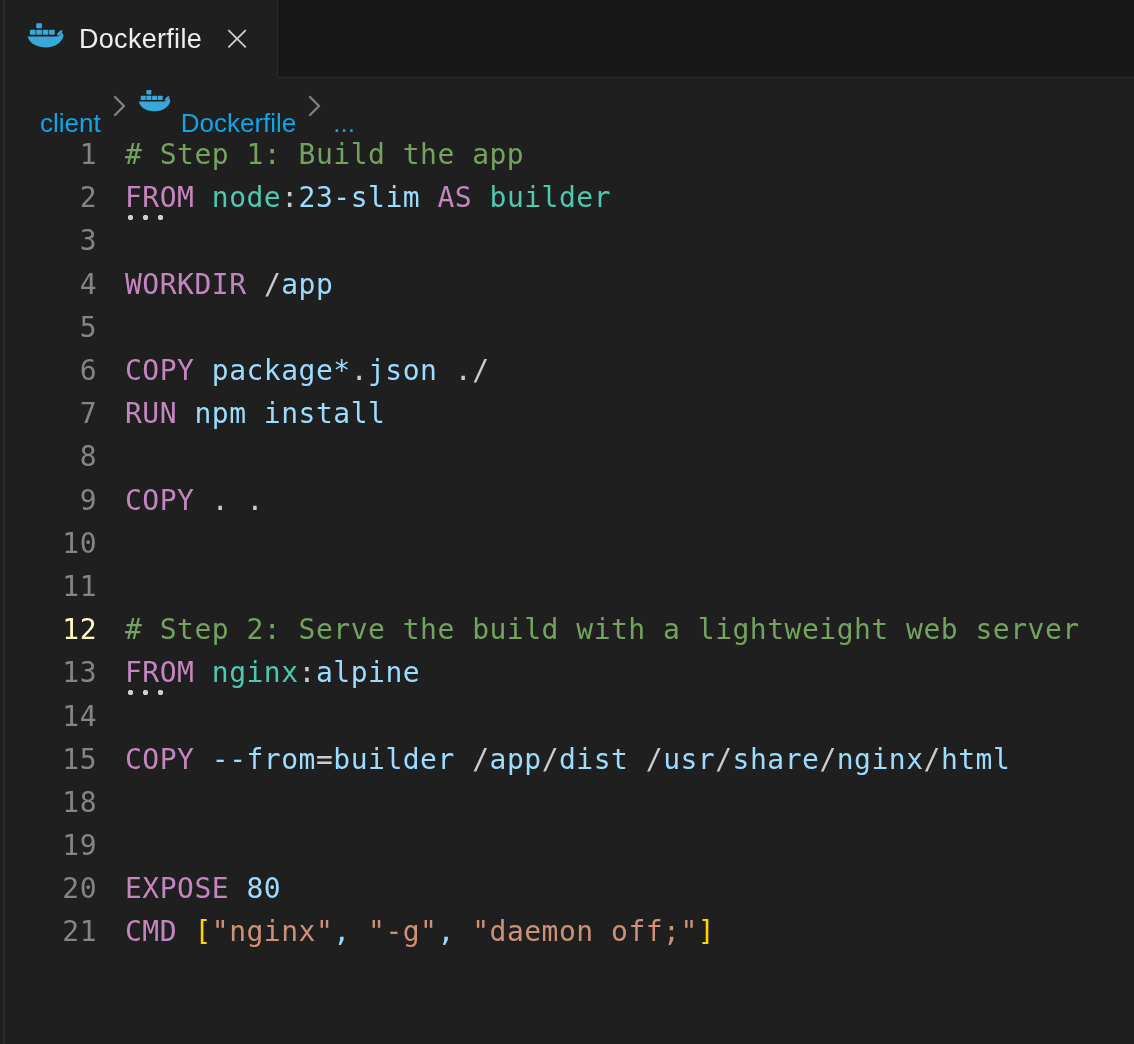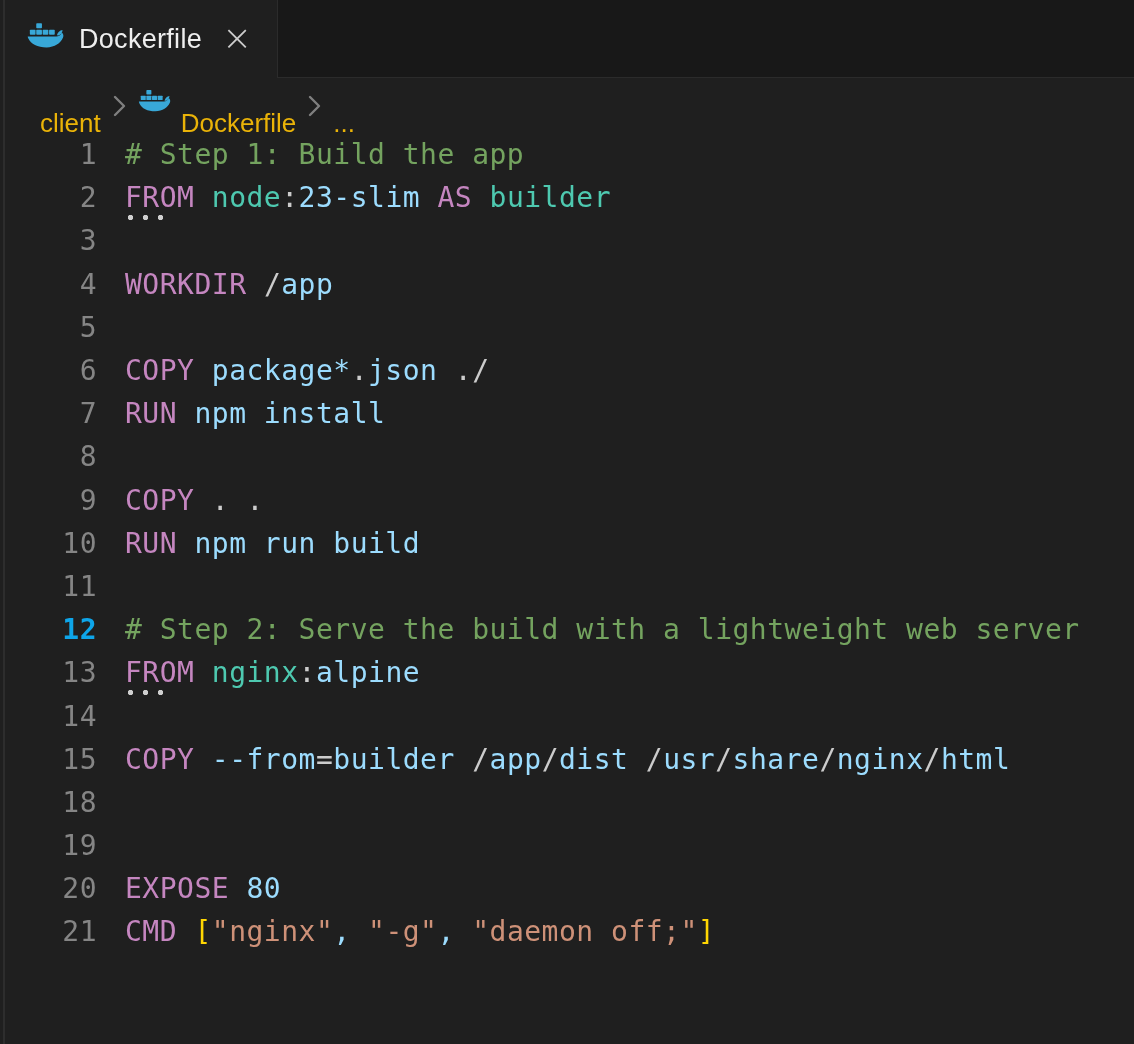--- a/index.html
+++ b/index.html
@@ -13,21 +13,21 @@
   .tab { width:278px; background:#1f1f1f; display:flex; align-items:center;
          padding-left:27px; border-right:1px solid #2b2b2b; cursor:pointer; }
   .tab-title { color:#eeeeee; font-size:27px; margin:0 20px 0 15px; letter-spacing:.3px; }
   .tab-close { color:#cccccc; font-size:36px; line-height:1; font-weight:300;
                font-family:"DejaVu Sans", sans-serif; margin-top:-2px; }
   .tab-filler { flex:1; background:#181818; border-bottom:1px solid #2b2b2b; }
 
   
   .breadcrumb { height:55px; display:flex; align-items:center; padding-left:40px;
                 color:#9d9d9d; font-size:26px; }
-  .crumb { color:#eab308;margin-top:36px; }
+  .crumb { color:#0ea5e9;margin-top:36px; }
   .crumb-sep { margin:0 12px; display:flex; align-items:center; }
   .breadcrumb .whale { margin-right:10px; }
 
   
   .whale { display:inline-block; }
 
   
   .code-area { font-family:"DejaVu Sans Mono", monospace; font-size:28px; letter-spacing:.5px; }
   .code-line { display:flex; height:43.2px; align-items:center; white-space:pre; }
   .ln { width:97px; flex:none; text-align:right; }
@@ -92,23 +92,23 @@
 <div class="code-area">
     <div class="code-line"><span class="ln" style="color: rgb(133, 133, 133);">1</span><span class="lc"><span style="color: rgb(116, 163, 95);"># Step 1: Build the app</span></span></div>
     <div class="code-line"><span class="ln" style="color: rgb(133, 133, 133);">2</span><span class="lc"><span class="hint" style="color: rgb(197, 134, 192);">FROM</span><span style="color: rgb(156, 220, 254);"> </span><span class="lnk" style="color: rgb(78, 201, 176);">node</span><span style="color: rgb(204, 204, 204);">:</span><span style="color: rgb(156, 220, 254);">23-slim</span><span style="color: rgb(156, 220, 254);"> </span><span style="color: rgb(197, 134, 192);">AS</span><span style="color: rgb(156, 220, 254);"> </span><span style="color: rgb(78, 201, 176);">builder</span></span></div>
     <div class="code-line"><span class="ln" style="color: rgb(133, 133, 133);">3</span><span class="lc"></span></div>
     <div class="code-line"><span class="ln" style="color: rgb(133, 133, 133);">4</span><span class="lc"><span style="color: rgb(197, 134, 192);">WORKDIR</span><span style="color: rgb(156, 220, 254);"> </span><span style="color: rgb(204, 204, 204);">/</span><span style="color: rgb(156, 220, 254);">app</span></span></div>
     <div class="code-line"><span class="ln" style="color: rgb(133, 133, 133);">5</span><span class="lc"></span></div>
     <div class="code-line"><span class="ln" style="color: rgb(133, 133, 133);">6</span><span class="lc"><span style="color: rgb(197, 134, 192);">COPY</span><span style="color: rgb(156, 220, 254);"> </span><span style="color: rgb(156, 220, 254);">package*</span><span style="color: rgb(204, 204, 204);">.</span><span style="color: rgb(156, 220, 254);">json</span><span style="color: rgb(156, 220, 254);"> </span><span style="color: rgb(204, 204, 204);">./</span></span></div>
     <div class="code-line"><span class="ln" style="color: rgb(133, 133, 133);">7</span><span class="lc"><span style="color: rgb(197, 134, 192);">RUN</span><span style="color: rgb(156, 220, 254);"> npm install</span></span></div>
     <div class="code-line"><span class="ln" style="color: rgb(133, 133, 133);">8</span><span class="lc"></span></div>
     <div class="code-line"><span class="ln" style="color: rgb(133, 133, 133);">9</span><span class="lc"><span style="color: rgb(197, 134, 192);">COPY</span><span style="color: rgb(156, 220, 254);"> </span><span style="color: rgb(204, 204, 204);">.</span><span style="color: rgb(156, 220, 254);"> </span><span style="color: rgb(204, 204, 204);">.</span></span></div>
-    <div class="code-line"><span class="ln" style="color: rgb(133, 133, 133);">10</span><span class="lc"><span style="color: rgb(197, 134, 192);">RUN</span><span style="color: rgb(156, 220, 254);"> npm run build</span></span></div>
+    <div class="code-line"><span class="ln" style="color: rgb(133, 133, 133);">10</span></div>
     <div class="code-line"><span class="ln" style="color: rgb(133, 133, 133);">11</span><span class="lc"></span></div>
-    <div class="code-line"><span class="ln" style="color: #0ea5e9; font-weight: bold;">12</span><span class="lc"><span style="color: rgb(116, 163, 95);"># Step 2: Serve the build with a lightweight web server</span></span></div>
+    <div class="code-line"><span class="ln" style="color: #fef9c3;">12</span><span class="lc"><span style="color: rgb(116, 163, 95);"># Step 2: Serve the build with a lightweight web server</span></span></div>
     <div class="code-line"><span class="ln" style="color: rgb(133, 133, 133);">13</span><span class="lc"><span class="hint" style="color: rgb(197, 134, 192);">FROM</span><span style="color: rgb(156, 220, 254);"> </span><span class="lnk" style="color: rgb(78, 201, 176);">nginx</span><span style="color: rgb(204, 204, 204);">:</span><span style="color: rgb(156, 220, 254);">alpine</span></span></div>
     <div class="code-line"><span class="ln" style="color: rgb(133, 133, 133);">14</span><span class="lc"></span></div>
     <div class="code-line"><span class="ln" style="color: rgb(133, 133, 133);">15</span><span class="lc"><span style="color: rgb(197, 134, 192);">COPY</span><span style="color: rgb(156, 220, 254);"> </span><span style="color: rgb(156, 220, 254);">--from</span><span style="color: rgb(204, 204, 204);">=</span><span style="color: rgb(156, 220, 254);">builder</span><span style="color: rgb(156, 220, 254);"> </span><span style="color: rgb(204, 204, 204);">/</span><span style="color: rgb(156, 220, 254);">app</span><span style="color: rgb(204, 204, 204);">/</span><span style="color: rgb(156, 220, 254);">dist</span><span style="color: rgb(156, 220, 254);"> </span><span style="color: rgb(204, 204, 204);">/</span><span style="color: rgb(156, 220, 254);">usr</span><span style="color: rgb(204, 204, 204);">/</span><span style="color: rgb(156, 220, 254);">share</span><span style="color: rgb(204, 204, 204);">/</span><span style="color: rgb(156, 220, 254);">nginx</span><span style="color: rgb(204, 204, 204);">/</span><span style="color: rgb(156, 220, 254);">html</span></span></div>
     <div class="code-line"><span class="ln" style="color: rgb(133, 133, 133);">18</span></div>
     <div class="code-line"><span class="ln" style="color: rgb(133, 133, 133); padding-left: 22px;">19</span><span class="lc"></span></div>
     <div class="code-line"><span class="ln" style="color: rgb(133, 133, 133);">20</span><span class="lc"><span style="color: rgb(197, 134, 192);">EXPOSE</span><span style="color: rgb(156, 220, 254);"> </span><span style="color: rgb(156, 220, 254);">80</span></span></div>
     <div class="code-line"><span class="ln" style="color: rgb(133, 133, 133);">21</span><span class="lc"><span style="color: rgb(197, 134, 192);">CMD</span><span style="color: rgb(156, 220, 254);"> </span><span style="color: rgb(255, 214, 2);">[</span><span style="color: rgb(206, 145, 120);">"nginx"</span><span style="color: rgb(156, 220, 254);">,</span><span style="color: rgb(156, 220, 254);"> </span><span style="color: rgb(206, 145, 120);">"-g"</span><span style="color: rgb(156, 220, 254);">,</span><span style="color: rgb(156, 220, 254);"> </span><span style="color: rgb(206, 145, 120);">"daemon off;"</span><span style="color: rgb(255, 214, 2);">]</span></span></div>
   </div>
 
 </body></html>

